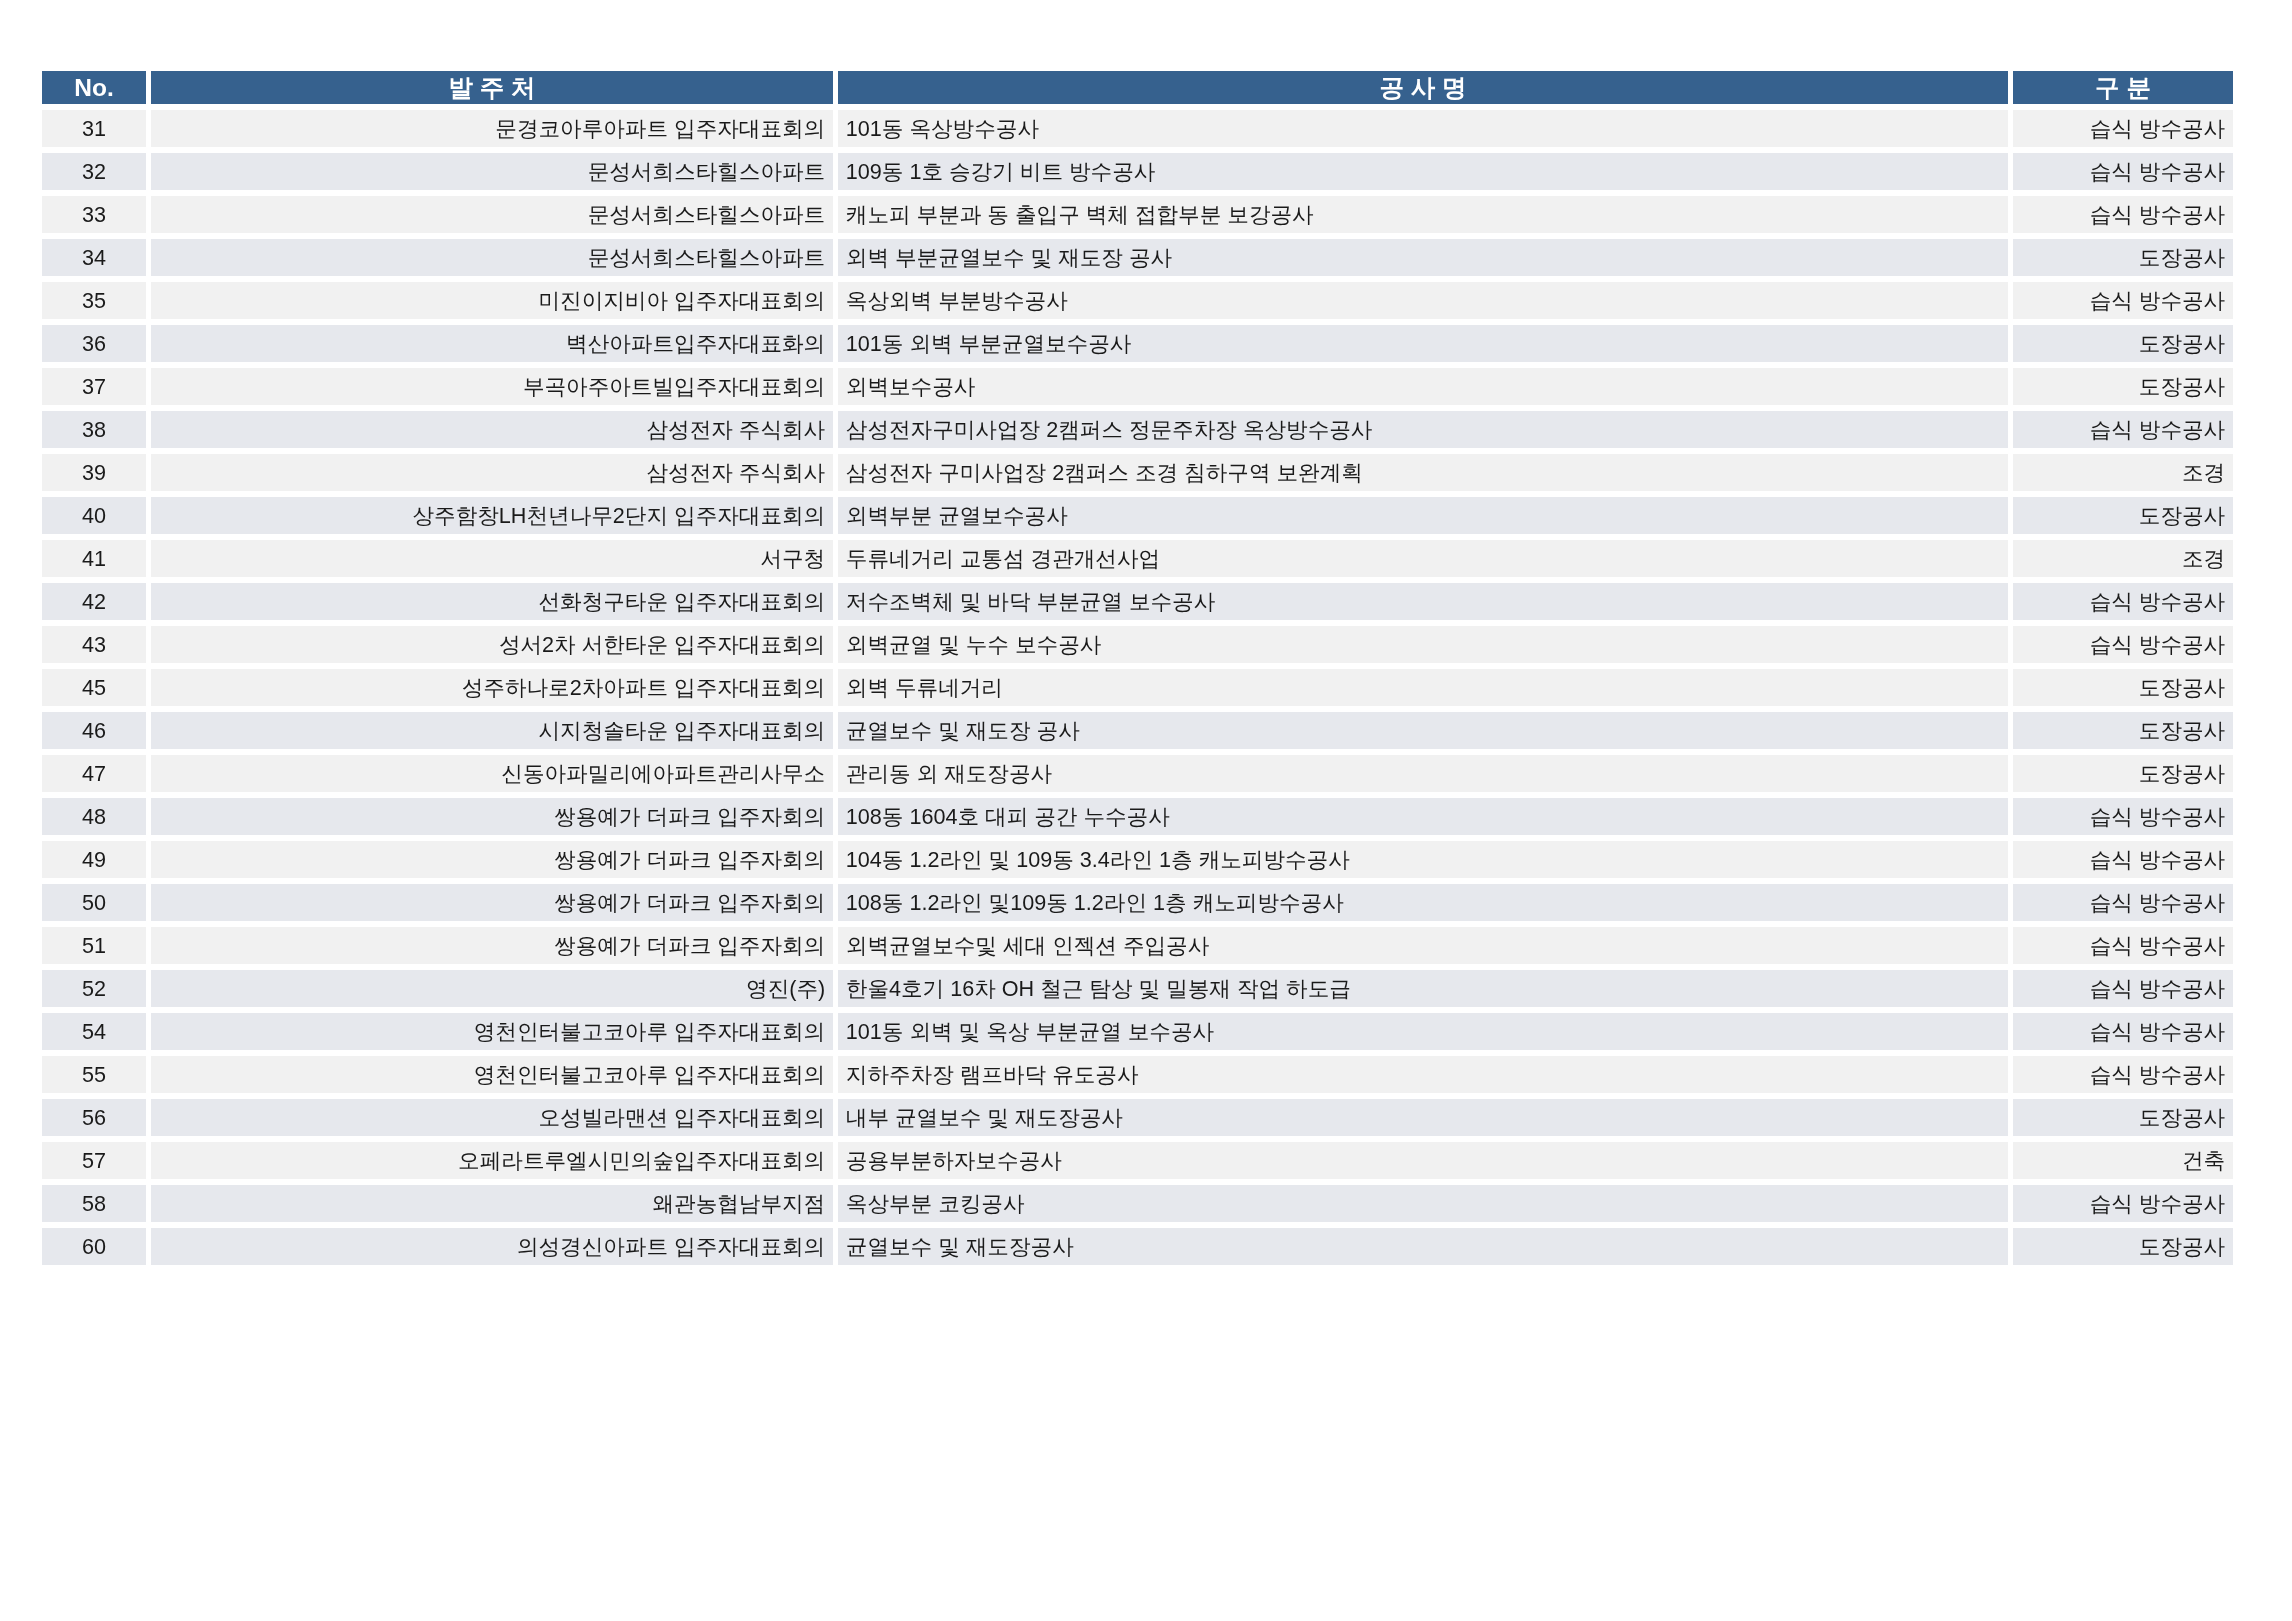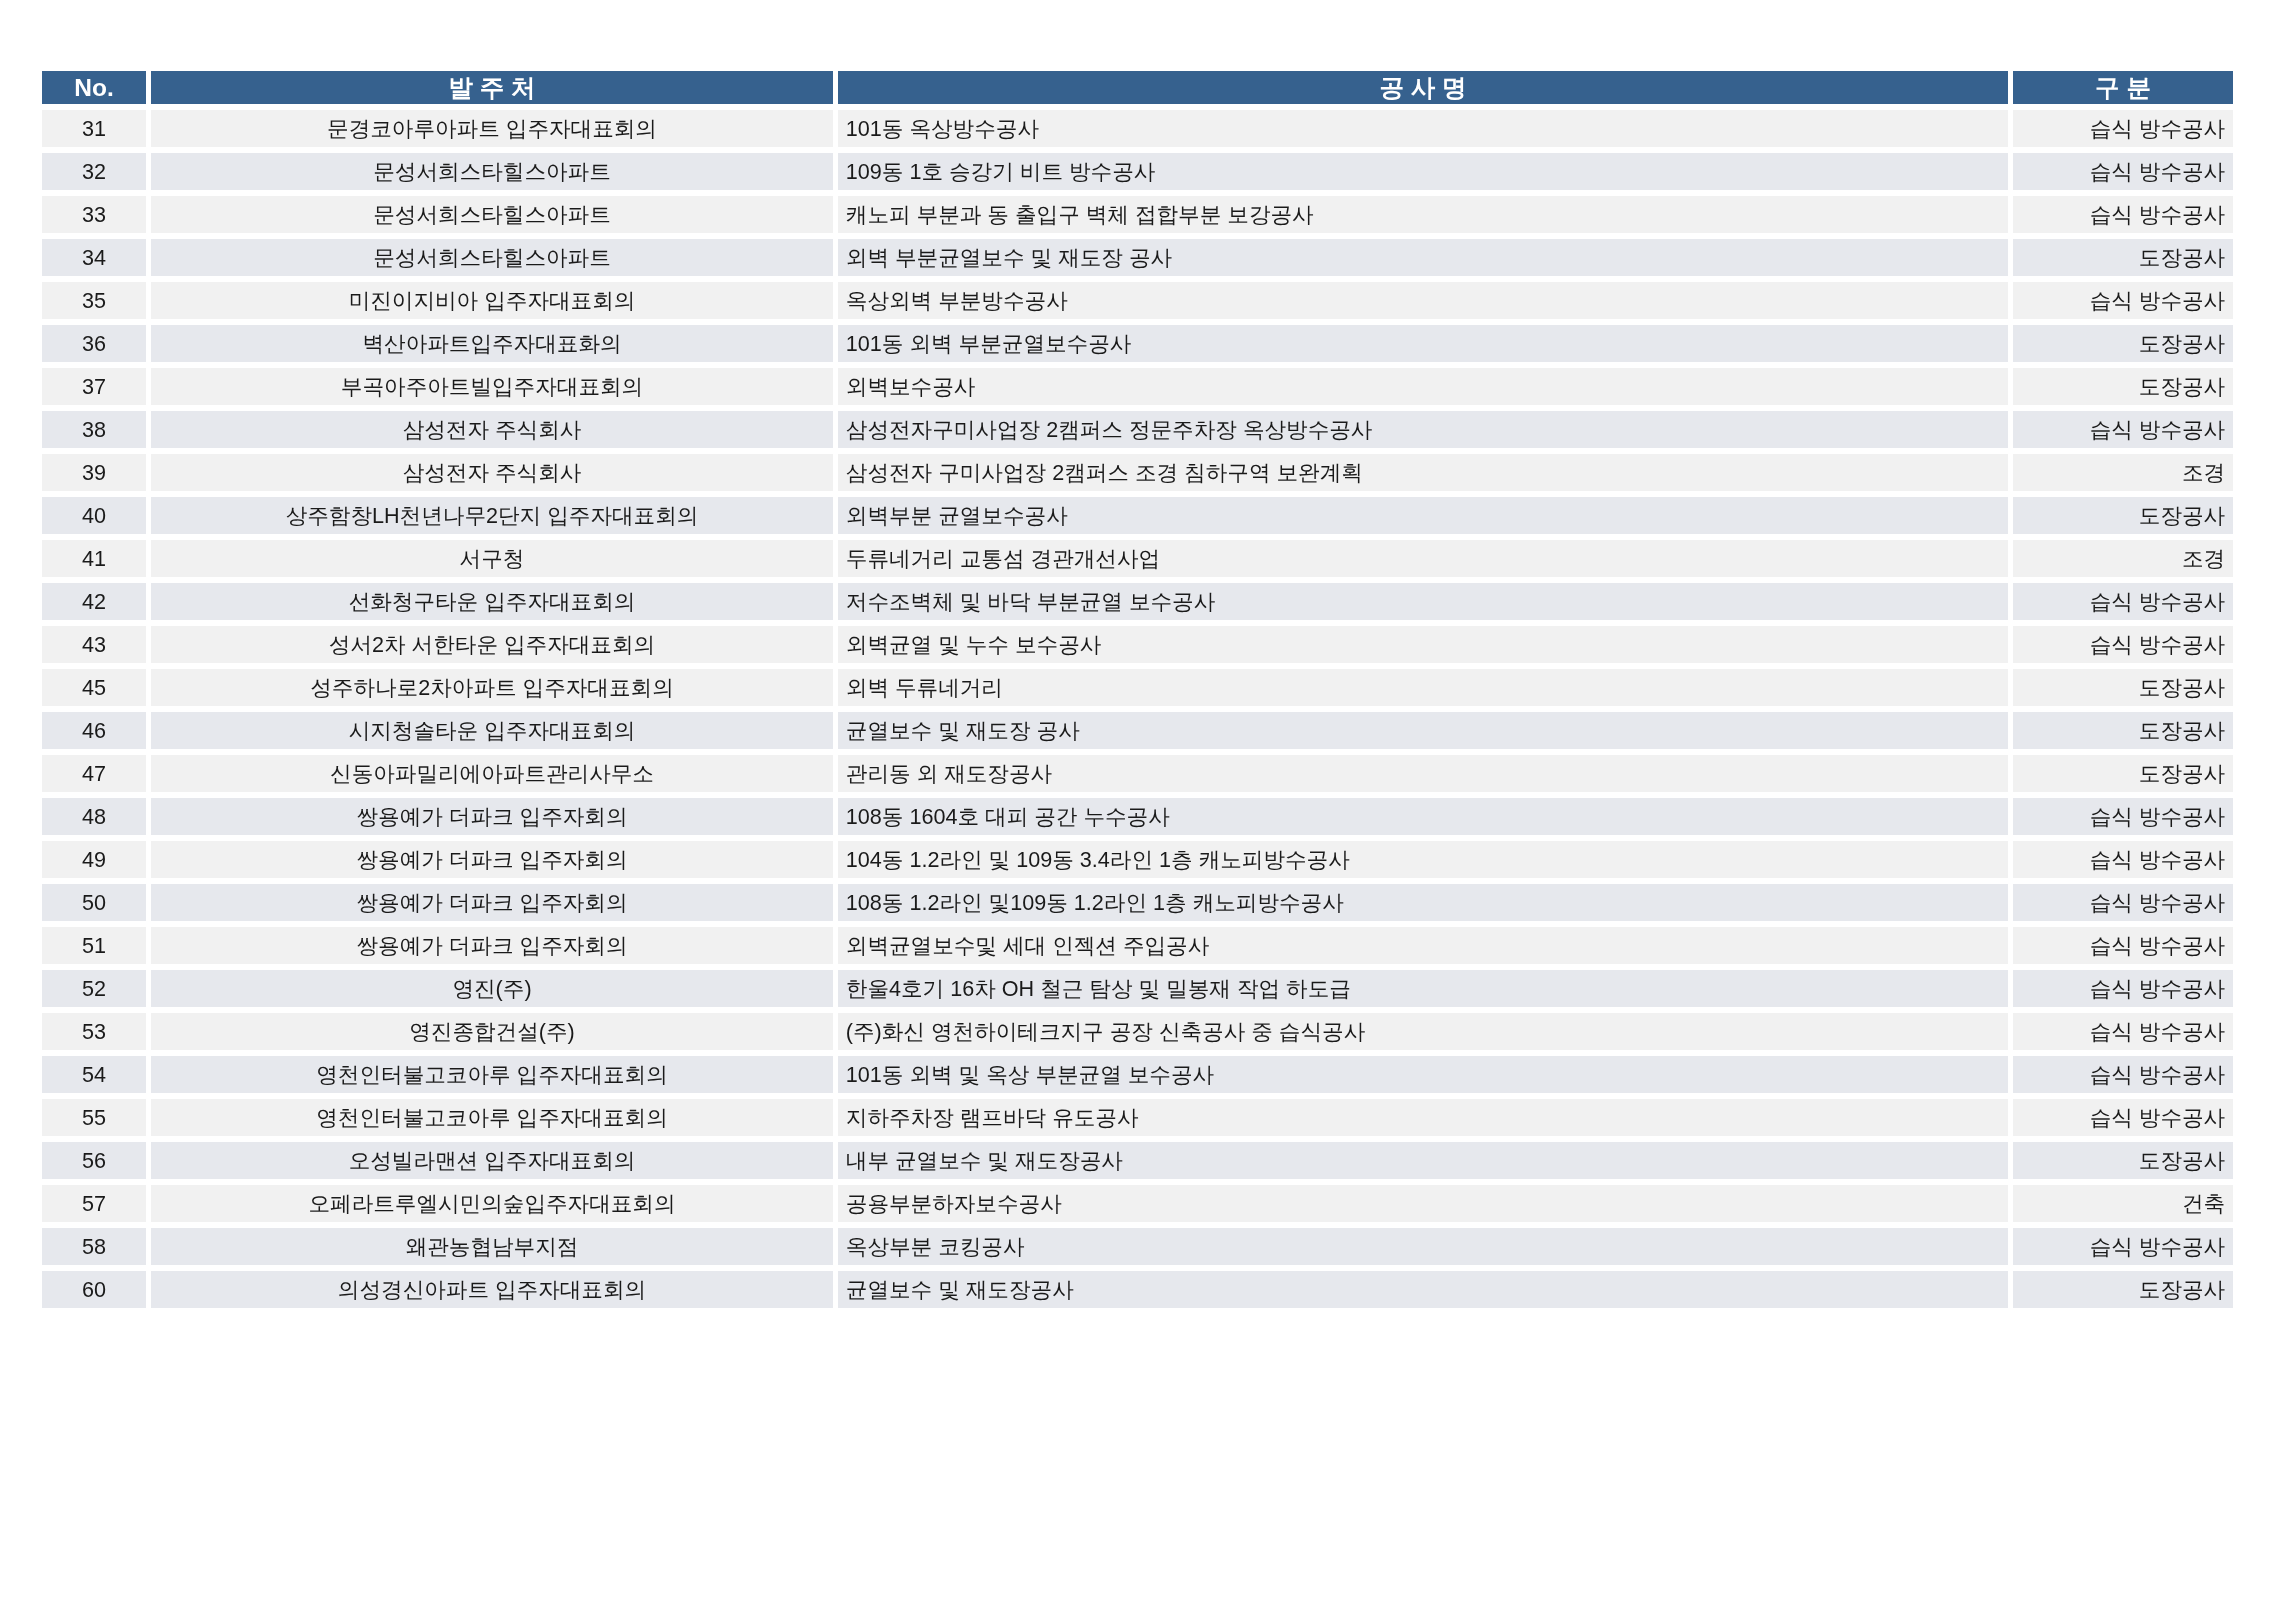--- a/index.html
+++ b/index.html
@@ -46,21 +46,21 @@
     font-size: 21.6px;
     color: #1a1a1a;
     vertical-align: middle;
     white-space: nowrap;
     overflow: hidden;
   }
   tr.odd  td { background: var(--row-odd-bg, #F1F1F1); }
   tr.even td { background: var(--row-even-bg, #E6E8ED); }
 
   td.col-no       { text-align: center; padding: 0; }
-  td.col-client   { text-align: center; padding-left: 11.8px; }
+  td.col-client   { text-align: right; padding-left: 11.8px; }
   td.col-project  { text-align: left; padding-left: 9.8px; margin-top: 8px; }
   td.col-category { text-align: right; padding: 0; }
 </style>
 </head>
 <body>
 
 <div class="page">
   <table class="worklist">
     <colgroup>
       <col class="c-no">
@@ -196,26 +196,20 @@
           <td class="col-client">쌍용예가 더파크 입주자회의</td>
           <td class="col-project">외벽균열보수및 세대 인젝션 주입공사</td>
           <td class="col-category">습식 방수공사</td>
         </tr>
         <tr class="even">
           <td class="col-no">52</td>
           <td class="col-client">영진(주)</td>
           <td class="col-project">한울4호기 16차 OH 철근 탐상 및 밀봉재 작업 하도급</td>
           <td class="col-category">습식 방수공사</td>
         </tr>
-        <tr class="odd">
-          <td class="col-no">53</td>
-          <td class="col-client">영진종합건설(주)</td>
-          <td class="col-project">(주)화신 영천하이테크지구 공장 신축공사 중 습식공사</td>
-          <td class="col-category">습식 방수공사</td>
-        </tr>
         <tr class="even">
           <td class="col-no">54</td>
           <td class="col-client">영천인터불고코아루 입주자대표회의</td>
           <td class="col-project">101동 외벽 및 옥상 부분균열 보수공사</td>
           <td class="col-category">습식 방수공사</td>
         </tr>
         <tr class="odd">
           <td class="col-no">55</td>
           <td class="col-client">영천인터불고코아루 입주자대표회의</td>
           <td class="col-project">지하주차장 램프바닥 유도공사</td>

